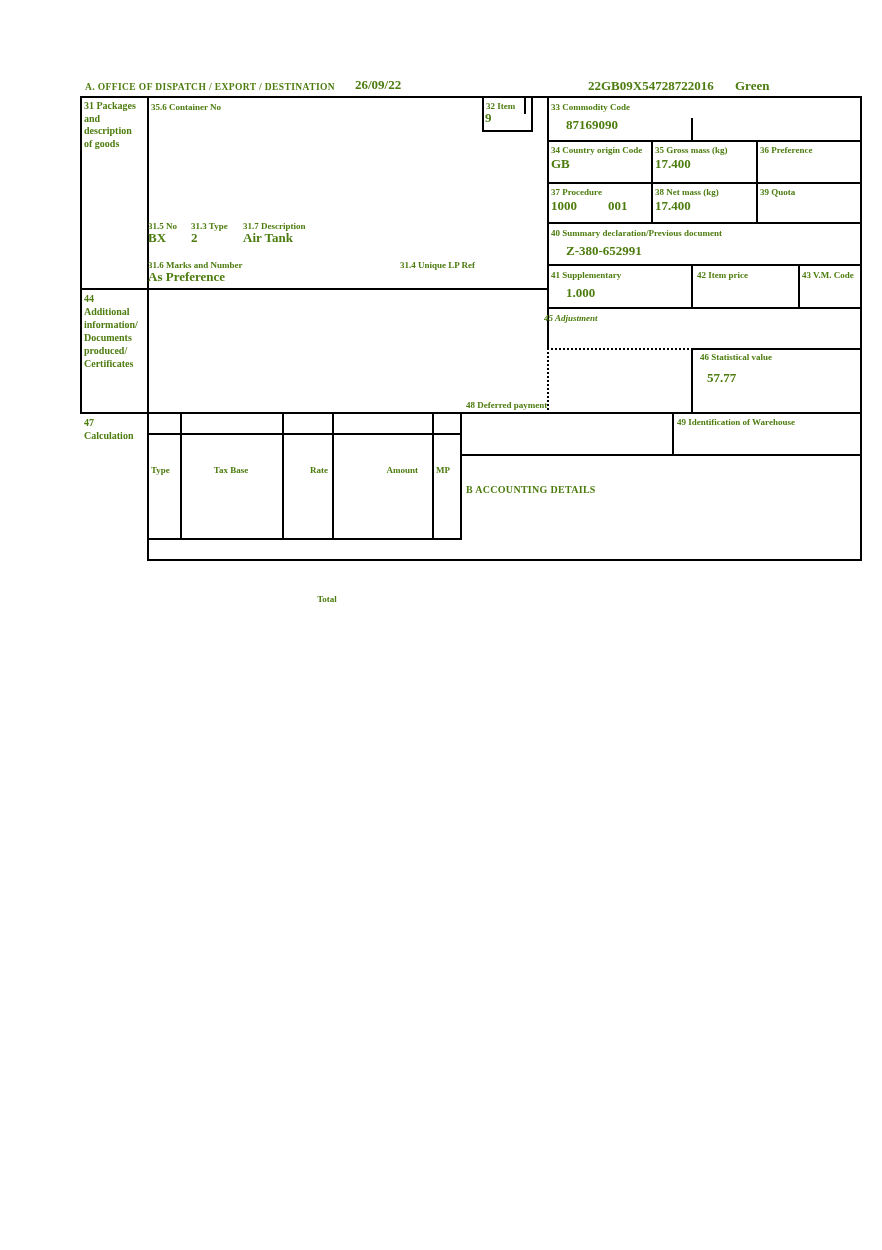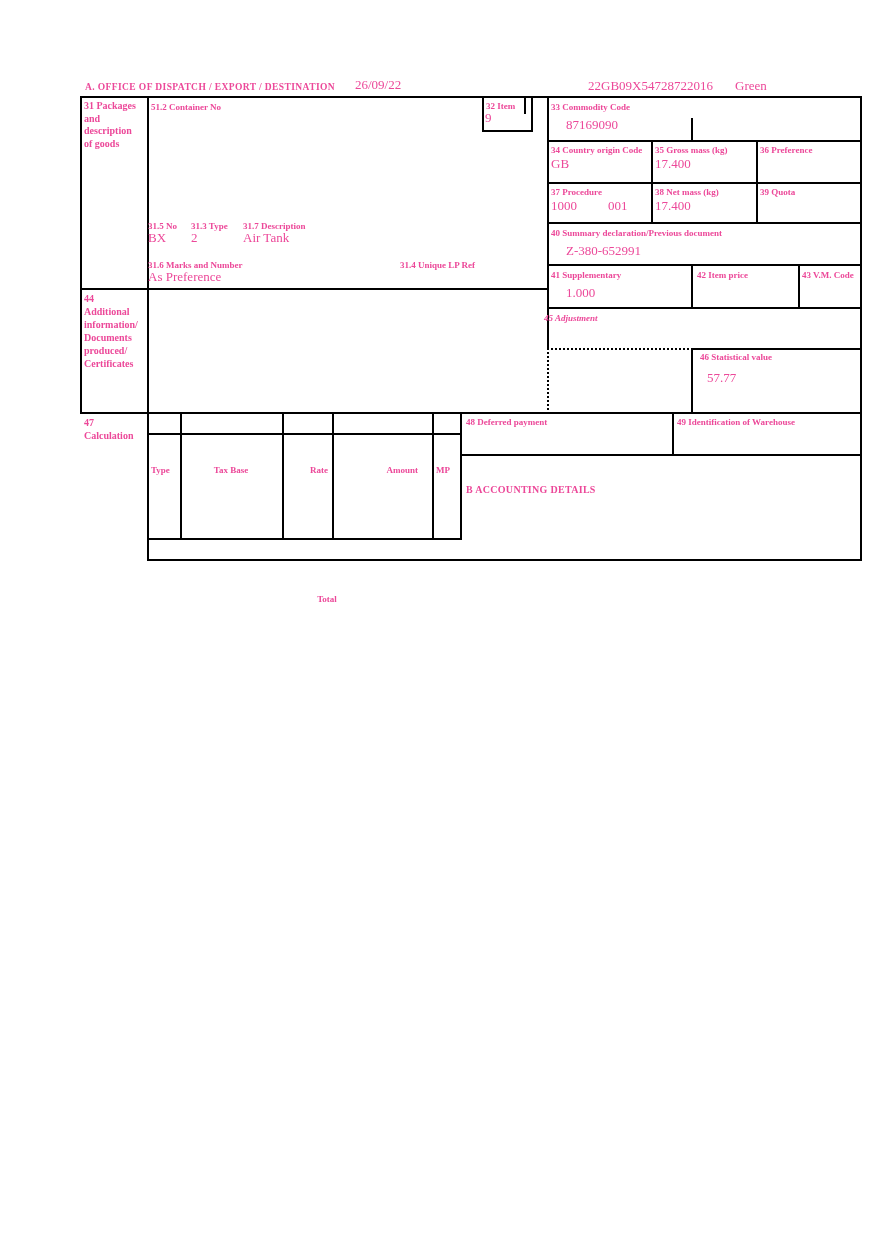--- a/index.html
+++ b/index.html
@@ -1,25 +1,25 @@
 <!DOCTYPE html>
 <html><head>
 <meta charset="utf-8">
 <style>
   html,body { margin:0; padding:0; background:#ffffff; }
   #page {
     position:relative; width:882px; height:1250px; background:#ffffff;
-    font-family:"Liberation Serif", serif; color:#ec4899; overflow:hidden;
+    font-family:"Liberation Serif", serif; color:#4d7c0f; overflow:hidden;
   }
   .hl  { position:absolute; background:#000; height:2px; }
   .vl  { position:absolute; background:#000; width:2px; }
   .hld { position:absolute; height:0; border-top:2px dotted #000; }
   .vld { position:absolute; width:0; border-left:2px dotted #000; }
   .lbl { position:absolute; font-size:9px; font-weight:bold; white-space:nowrap; }
-  .val { position:absolute; font-size:13px; font-weight:normal; white-space:nowrap;text-align:right; }
+  .val { position:absolute; font-size:13px; font-weight:bold; white-space:nowrap;text-align:right; }
   .hdr { position:absolute; font-size:9.5px; font-weight:bold; letter-spacing:0.4px; white-space:nowrap; }
   .ml  { position:absolute; font-size:10px; font-weight:bold; line-height:12.5px; }
   .ml span { display:block; }
   .th  { position:absolute; font-size:9px; font-weight:bold; top:417px;margin-top:48px; }
   .acct{ position:absolute; font-size:10px; font-weight:bold; letter-spacing:0.3px; white-space:nowrap; }
 </style>
 </head>
 <body>
 
 <div id="page">
@@ -67,21 +67,21 @@
   <div class="vl" style="left:460px; top:412px; height:128px;"></div>
   <div class="vl" style="left:672px; top:412px; height:44px;"></div>
 
   <div class="ml" style="left:84px; top:100px;">
     <span>31 Packages</span>
     <span>and</span>
     <span>description</span>
     <span>of goods</span>
   </div>
 
-  <div class="lbl" style="left:151px; top:102px;">51.2 Container No</div>
+  <div class="lbl" style="left:151px; top:102px;">35.6 Container No</div>
   <div class="lbl" style="left:486px; top:101px;">32 Item</div>
   <div class="val" style="left:485px; top:110px;">9</div>
   <div class="lbl" style="left:551px; top:102px;">33 Commodity Code</div>
   <div class="val" style="left:566px; top:117px;">87169090</div>
 
   <div class="lbl" style="left:551px; top:145px;">34 Country origin Code</div>
   <div class="val" style="left:551px; top:156px;">GB</div>
   <div class="lbl" style="left:655px; top:145px;">35 Gross mass (kg)</div>
   <div class="val" style="left:655px; top:156px;">17.400</div>
   <div class="lbl" style="left:760px; top:145px;">36 Preference</div>
@@ -129,17 +129,17 @@
     <span>47</span>
     <span>Calculation</span>
   </div>
   <div class="th" style="left:151px;">Type</div>
   <div class="th" style="left:180px; width:102px; text-align:center;">Tax Base</div>
   <div class="th" style="left:282px; width:46px; text-align:right;">Rate</div>
   <div class="th" style="left:332px; width:86px; text-align:right;">Amount</div>
   <div class="th" style="left:436px;">MP</div>
   <div class="th" style="left:147px; width:360px; text-align:center; top:546px;">Total</div>
 
-  <div class="lbl" style="left:466px; top:417px;">48 Deferred payment</div>
+  <div class="lbl" style="left:466px; top:400px;">48 Deferred payment</div>
   <div class="lbl" style="left:677px; top:417px;">49 Identification of Warehouse</div>
   <div class="acct" style="left:466px; top:472px;margin-top:12px;">B ACCOUNTING DETAILS</div>
 
 </div>
 
 </body></html>

